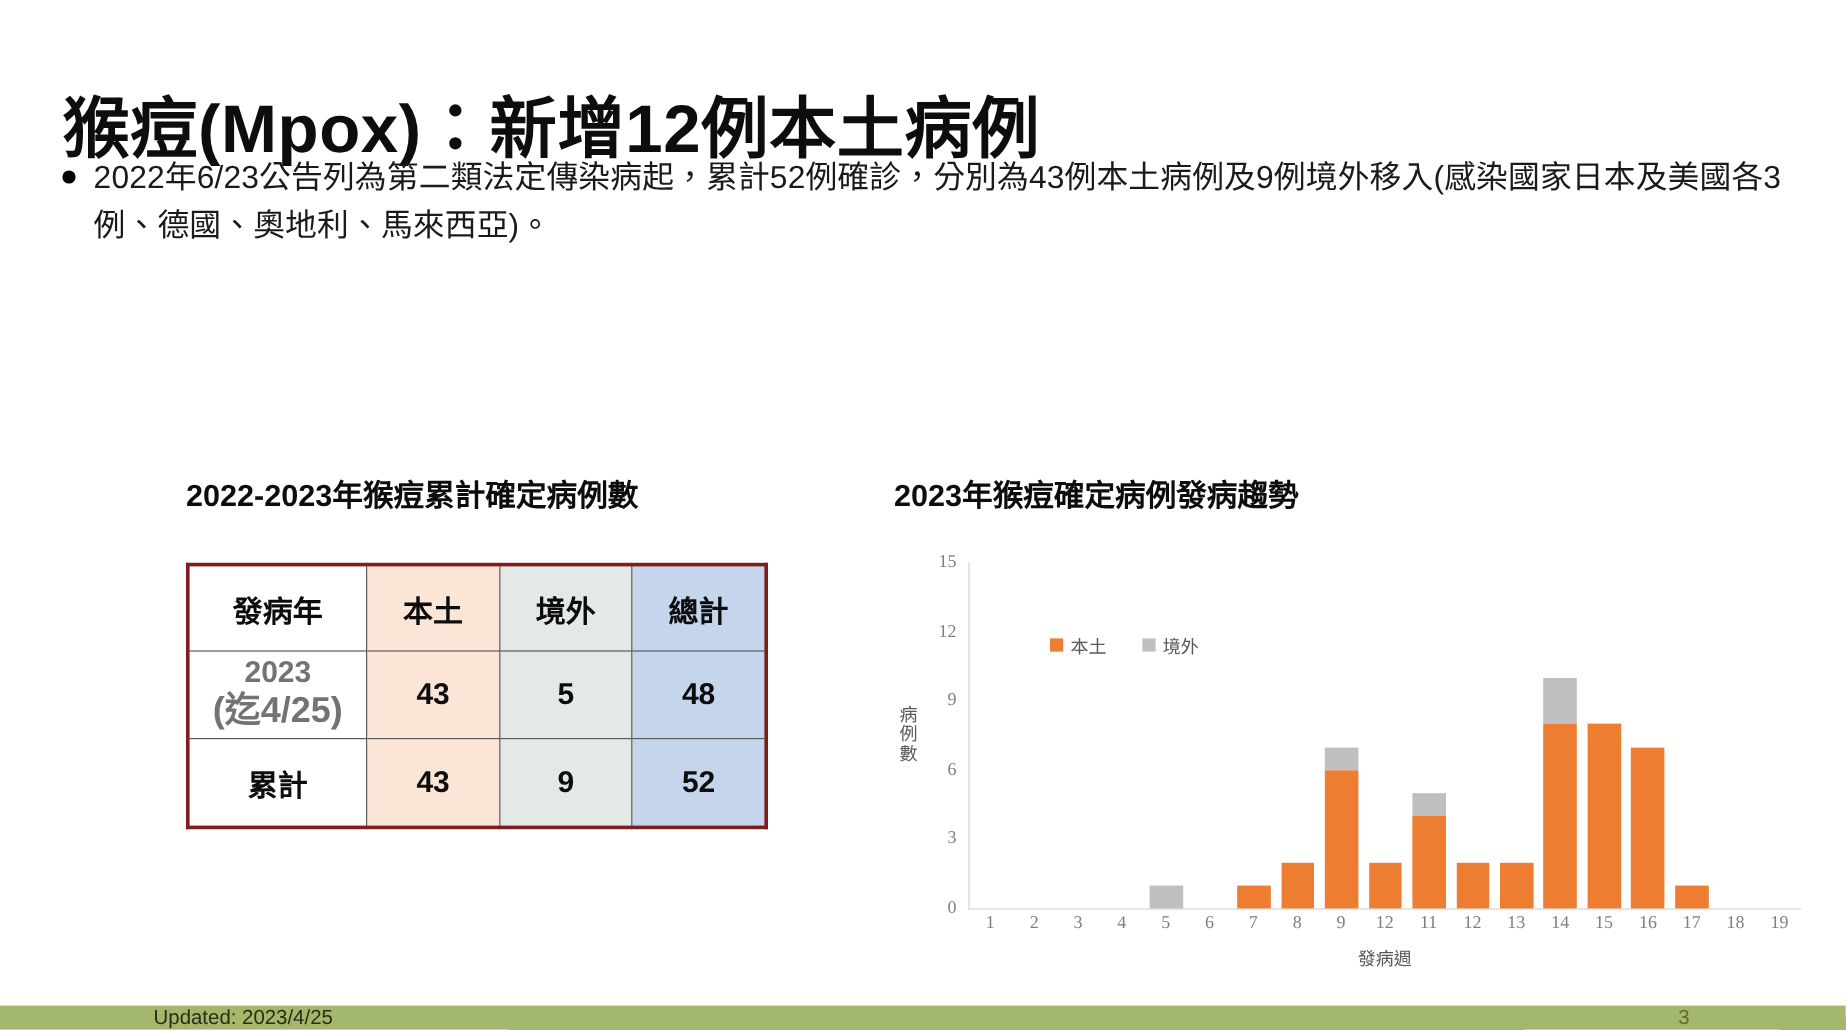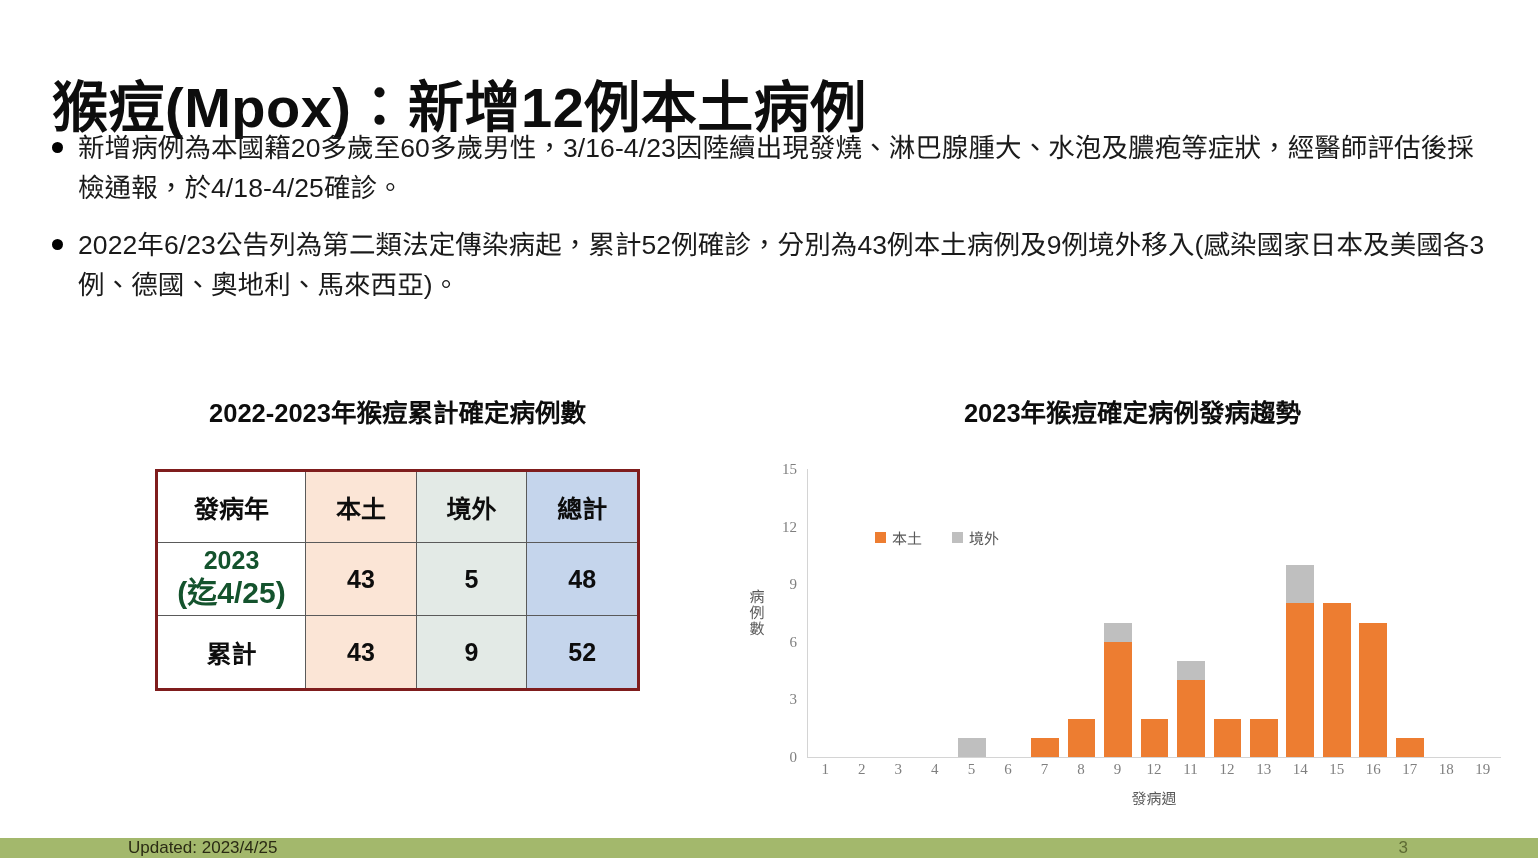--- a/index.html
+++ b/index.html
@@ -33,41 +33,41 @@
   }
   .bullet .btext{
     font-size:26.5px;line-height:1.52;color:#1a1a1a;
     letter-spacing:.1px;
   }
 
   
   .left-block{position:absolute;left:155px;top:392px;width:485px;}
   .block-title{
     font-size:25.5px;font-weight:bold;color:#0d0d0d;
-    text-align:center;margin-bottom:40px;white-space:nowrap;
+    text-align:left;margin-bottom:40px;white-space:nowrap;
   }
   table.cases{
     border-collapse:collapse;
     width:485px;
     table-layout:fixed;
     border:3px solid #7f1d1d;
   }
   table.cases td{
     border:1px solid #5a5a5a;
     text-align:center;
     font-size:25px;font-weight:bold;
     height:70px;
     color:#0d0d0d;
   }
   table.cases tr.head td{height:68px;}
   .col-year{width:31%;background:#ffffff;}
   .col-local{width:23%;background:#FBE5D6;}
   .col-import{width:23%;background:#E3EAE6;}
   .col-total{width:23%;background:#C5D5EC;}
-  .red{color:#14532d;}
+  .red{color:#737373;}
   .sub{font-size:30px;display:block;line-height:1.22;}
 
   
   .right-block{position:absolute;left:745px;top:392px;width:775px;}
   .chart-area{
     position:relative;
     width:760px;height:345px;
     margin-top:22px;
   }
   .ylabel{
@@ -143,24 +143,20 @@
   }
 </style>
 </head>
 <body>
 
 <div class="slide">
 
   <h1 class="title">猴痘(Mpox)：新增12例本土病例</h1>
 
   <div class="bullets">
-    <div class="bullet">
-      <span class="dot"></span>
-      <span class="btext">新增病例為本國籍20多歲至60多歲男性，3/16-4/23因陸續出現發燒、淋巴腺腫大、水泡及膿疱等症狀，經醫師評估後採檢通報，於4/18-4/25確診。</span>
-    </div>
     <div class="bullet">
       <span class="dot"></span>
       <span class="btext">2022年6/23公告列為第二類法定傳染病起，累計52例確診，分別為43例本土病例及9例境外移入(感染國家日本及美國各3例、德國、奧地利、馬來西亞)。</span>
     </div>
   </div>
 
   <div class="left-block">
     <div class="block-title">2022-2023年猴痘累計確定病例數</div>
 
     <table class="cases">

